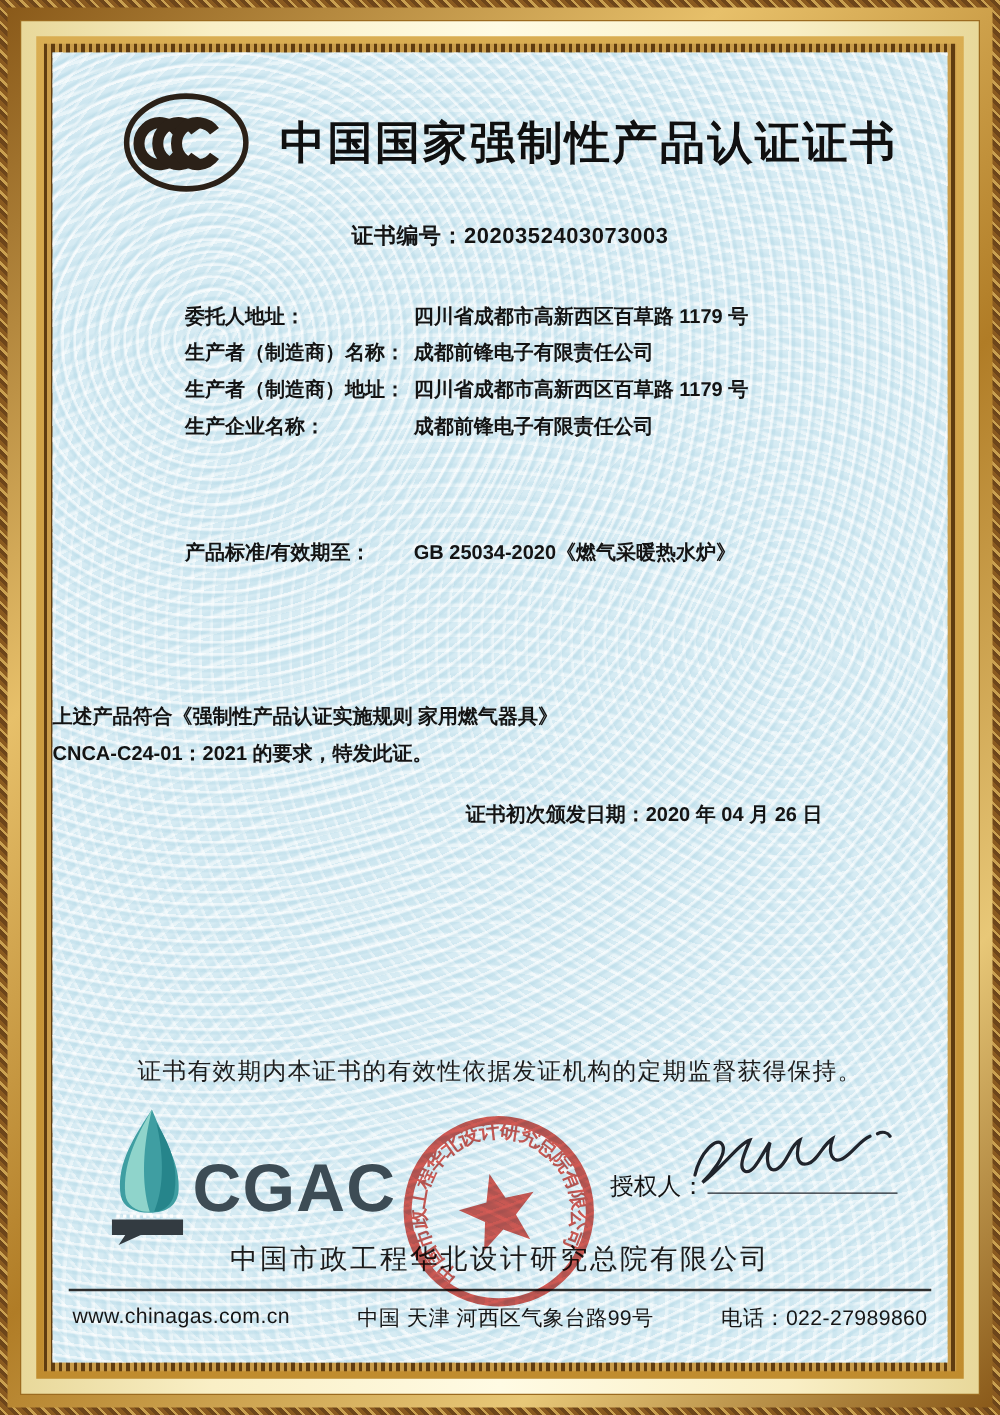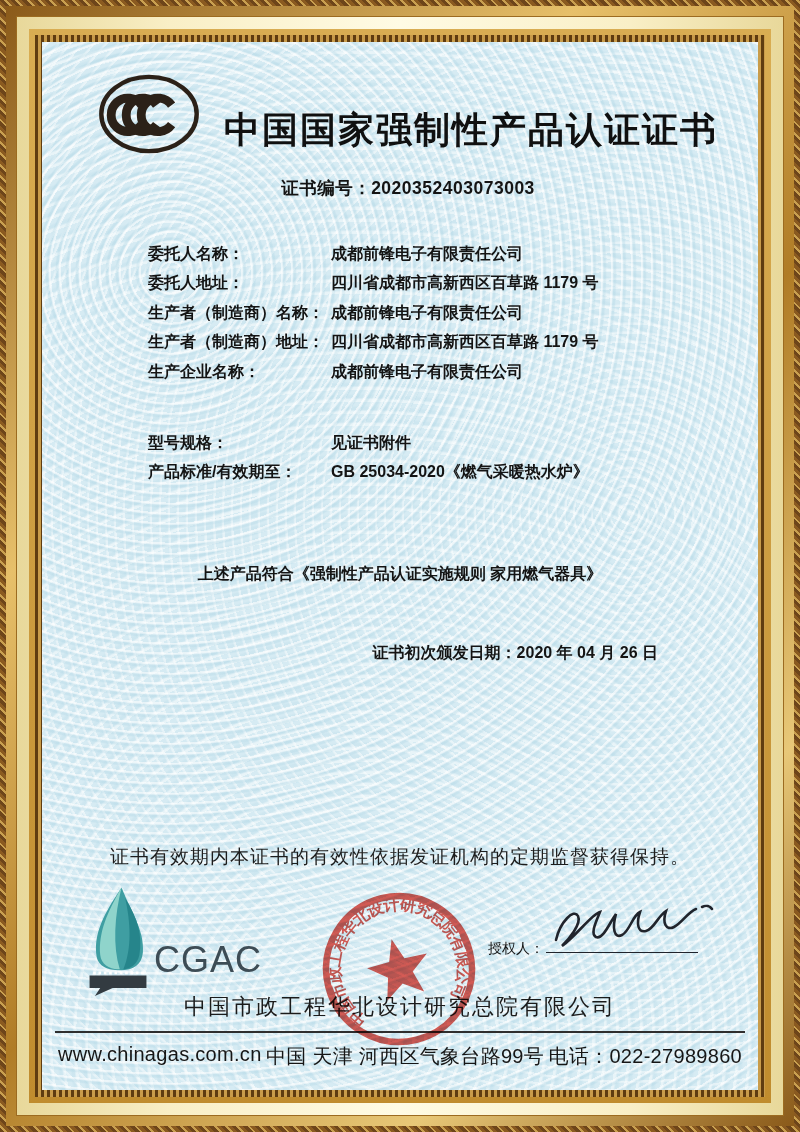--- a/index.html
+++ b/index.html
@@ -29,44 +29,44 @@
     background-color:#d6ebf3;
     background-image:
       repeating-radial-gradient(circle at 18% 22%, rgba(255,255,255,.55) 0 1.5px, rgba(168,210,226,.30) 3px 4.5px, transparent 6px 10px),
       repeating-radial-gradient(circle at 82% 45%, rgba(255,255,255,.45) 0 1.5px, transparent 3px 9px),
       repeating-radial-gradient(circle at 45% 95%, rgba(255,255,255,.45) 0 2px, rgba(168,210,226,.18) 4px 6px, transparent 8px 12px);
     color:#141414;
   }
   .abs{position:absolute;}
   
   .ccc{left:54px;top:28px;width:106px;height:88px;}
-  .title{left:182px;top:64px;width:476px;text-align:right;
+  .title{left:182px;top:48px;width:476px;text-align:right;
          font-size:36px;font-weight:800;letter-spacing:2px;color:#101010;white-space:nowrap;}
   .certno{left:0;right:0;top:134px;text-align:center;font-size:17.5px;font-weight:700;letter-spacing:.5px;margin-left:16px;}
   
   .fields{left:106px;top:197px;right:40px;font-size:16px;font-weight:700;line-height:29.4px;white-space:nowrap;}
   .fields.product{top:386px;}
   .frow .flabel{display:inline-block;width:183px;}
-  .decl{left:0;right:0;top:517px;text-align:center;font-size:16px;font-weight:700;line-height:29.5px;}
+  .decl{left:0;right:0;top:517px;font-size:16px;font-weight:700;line-height:29.5px;}
   .dates{left:106px;right:100px;top:596px;font-size:16px;font-weight:700;line-height:29.5px;}
   .dates .row1{display:flex;justify-content:space-between;}
   .dates .row2{text-align:right;}
   .statement{left:0;right:0;top:802px;text-align:center;font-size:19px;font-weight:500;letter-spacing:1px;color:#1d1d1d;}
   
   .cgac{left:44px;top:842px;display:flex;align-items:flex-end;}
-  .cgac-text{font-size:36px;font-weight:400;color:#3d4c55;letter-spacing:1px;line-height:1;margin:0 0 18px 4px;}
+  .cgac-text{font-size:54px;font-weight:700;color:#3d4c55;letter-spacing:1px;line-height:1;margin:0 0 18px 4px;}
   .stamp{left:276px;top:846px;width:162px;height:162px;z-index:5;opacity:.88;mix-blend-mode:multiply;}
   .auth{left:446px;top:852px;width:250px;height:90px;}
   .auth .sig{position:absolute;left:58px;top:0px;width:180px;height:60px;}
-  .auth .auth-row{position:absolute;left:0;top:42px;white-space:nowrap;font-size:14px;font-weight:500;}
+  .auth .auth-row{position:absolute;left:0;top:42px;white-space:nowrap;font-size:19px;font-weight:500;}
   .auth .sigline{display:inline-block;width:152px;border-bottom:1.6px solid #20242c;height:16px;margin-left:2px;}
   .company{left:0;right:0;top:950px;text-align:center;font-size:22px;font-weight:500;letter-spacing:2px;color:#1b1b1b;z-index:1;}
   .hr{left:13px;right:13px;top:989px;border-top:2px solid #2e2e2e;height:0;}
   .footerrow{left:16px;right:16px;top:1001px;display:flex;justify-content:space-between;
-             font-size:20px;font-weight:500;color:#161616;letter-spacing:.3px;}
+             font-size:17px;font-weight:500;color:#161616;letter-spacing:.3px;}
 </style>
 </head>
 <body>
 
 <div class="page">
   <div class="fa">
    <div class="fb">
     <div class="fc">
      <div class="fd">
       <div class="fe">
@@ -79,34 +79,33 @@
             <path d="M 68.6 36.9 A 19 19 0 1 0 68.6 59.1" transform="translate(0,1)"></path>
             <path d="M 85.6 36.9 A 19 19 0 1 0 85.6 59.1" transform="translate(0,1)"></path>
           </g>
         </svg>
 
         <div class="abs title">中国国家强制性产品认证证书</div>
 
         <div class="abs certno">证书编号：2020352403073003</div>
 
         <div class="abs fields">
-          <div class="frow"><span class="flabel">委托人名称：</span><span>成都前锋电子有限责任公司</span></div>
           <div class="frow"><span class="flabel">委托人地址：</span><span>四川省成都市高新西区百草路 1179 号</span></div>
           <div class="frow"><span class="flabel">生产者（制造商）名称：</span><span>成都前锋电子有限责任公司</span></div>
           <div class="frow"><span class="flabel">生产者（制造商）地址：</span><span>四川省成都市高新西区百草路 1179 号</span></div>
           <div class="frow"><span class="flabel">生产企业名称：</span><span>成都前锋电子有限责任公司</span></div>
         </div>
 
         <div class="abs fields product">
-          <div class="frow"><span class="flabel">型号规格：</span><span>见证书附件</span></div>
           <div class="frow"><span class="flabel">产品标准/有效期至：</span><span>GB 25034-2020《燃气采暖热水炉》</span></div>
         </div>
 
         <div class="abs decl">
           <div>上述产品符合《强制性产品认证实施规则 家用燃气器具》</div>
+          <div>CNCA-C24-01：2021 的要求，特发此证。</div>
         </div>
 
         <div class="abs dates">
           <div class="row2">证书初次颁发日期：2020 年 04 月 26 日</div>
         </div>
 
         <div class="abs statement">证书有效期内本证书的有效性依据发证机构的定期监督获得保持。</div>
 
         <div class="abs cgac">
           <svg width="64" height="112" viewBox="0 0 72 126">

